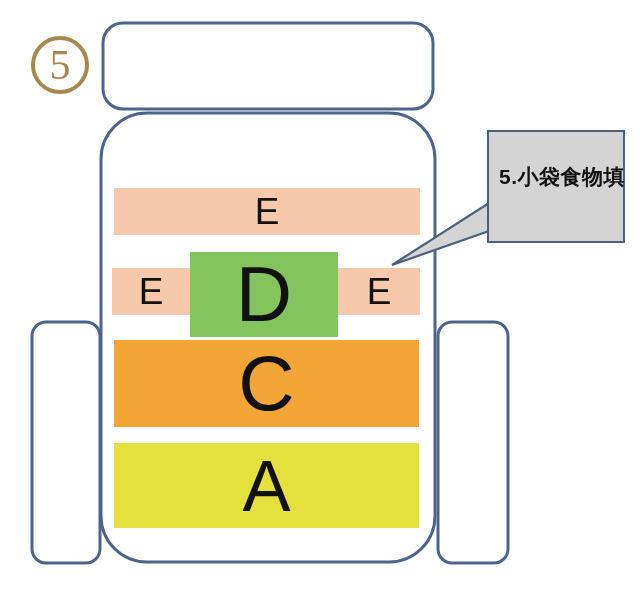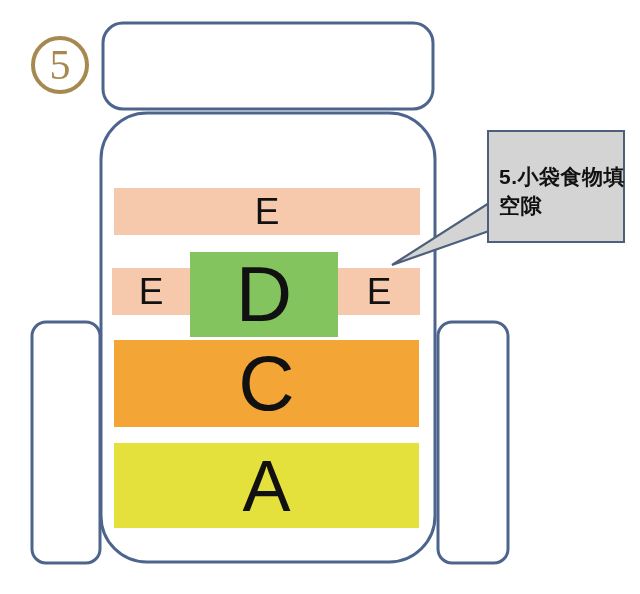--- a/index.html
+++ b/index.html
@@ -94,16 +94,15 @@
   <div class="bar bar-a">
     <span>A</span>
   </div>
 
   <svg class="layer pointer-layer" viewBox="0 0 640 594">
     <polygon points="392,265 489,203 489,231" fill="#d4d4d4" stroke="#4e5f7c" stroke-width="2.2"></polygon>
   </svg>
 
   <div class="callout">
     <div class="callout-line">5.小袋食物填</div>
-    <div class="callout-line">空隙</div>
   </div>
 
 </div>
 
 </body></html>

